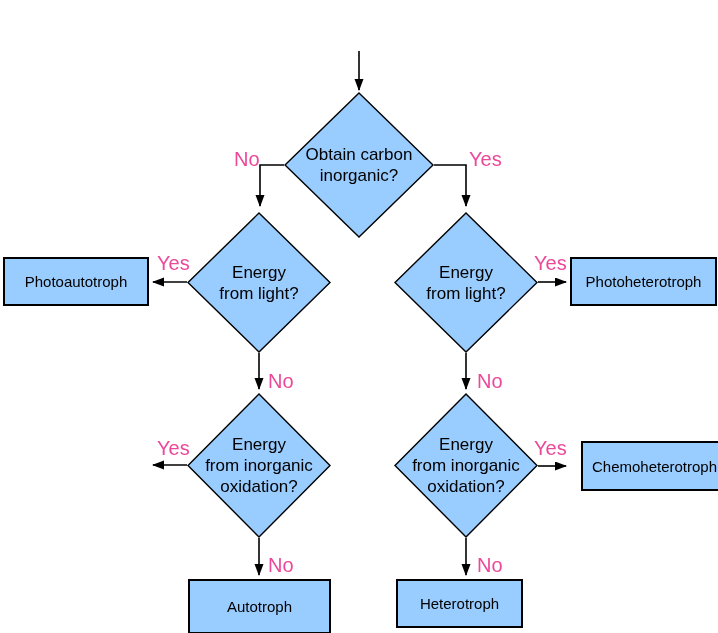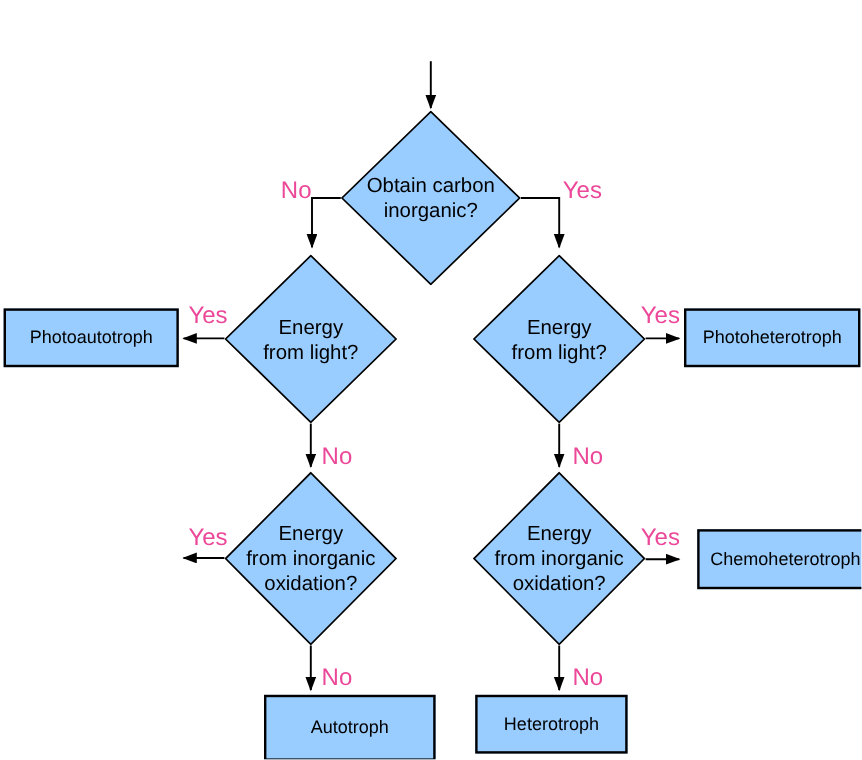--- a/index.html
+++ b/index.html
@@ -50,21 +50,21 @@
     display: flex;
     align-items: center;
     justify-content: center;
     font-size: 15px;
     color: #000000;
   }
   .box.photoautotroph   { left: 3px;   top: 257px; width: 146px; height: 49px; }
   .box.photoheterotroph { left: 570px; top: 257px; width: 147px; height: 49px; }
   .box.chemoautotroph   { left: 3px;   top: 441px; width: 146px; height: 50px; }
   .box.chemoheterotroph { left: 570px; top: 441px; width: 147px; height: 50px; margin-left: 11px; }
-  .box.autotroph        { left: 188px; top: 579px; width: 143px; height: 55px; margin-left: 32px; }
+  .box.autotroph        { left: 188px; top: 579px; width: 143px; height: 55px; }
   .box.heterotroph      { left: 396px; top: 579px; width: 127px; height: 49px; }
   
   .decision {
     position: absolute;
   }
   .decision svg {
     position: absolute;
     left: 0; top: 0;
     width: 100%; height: 100%;
     display: block;

